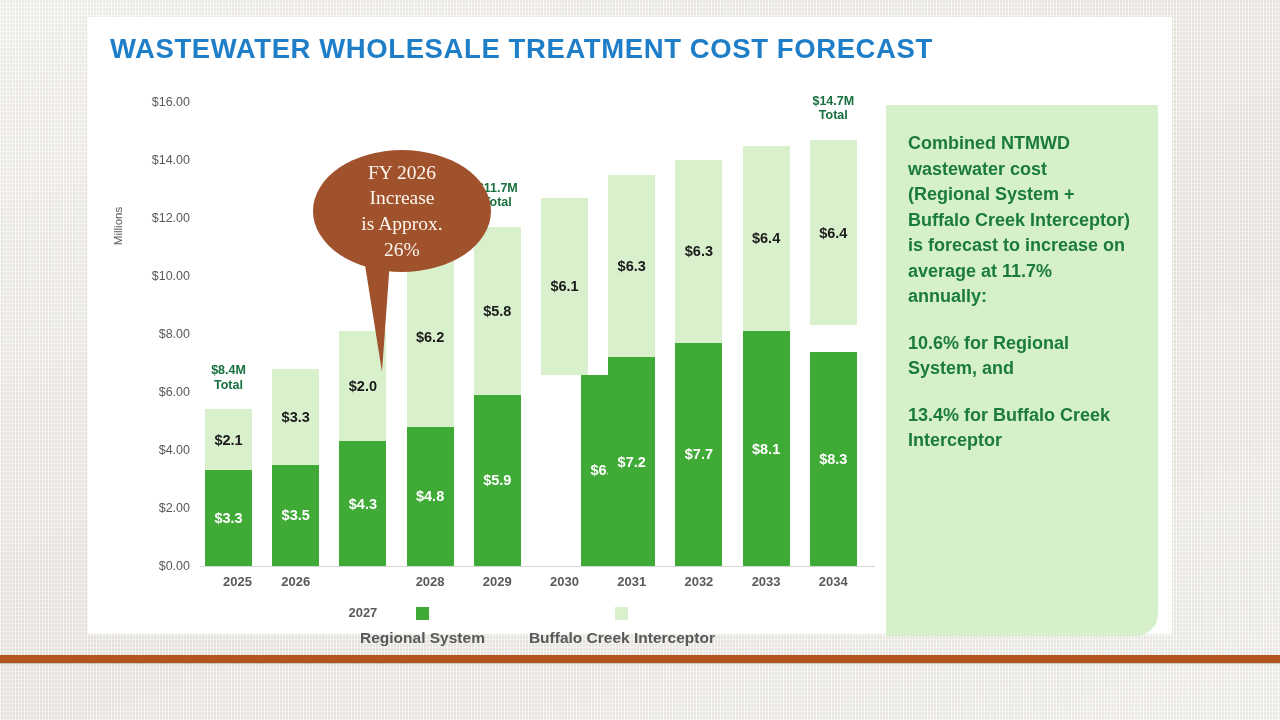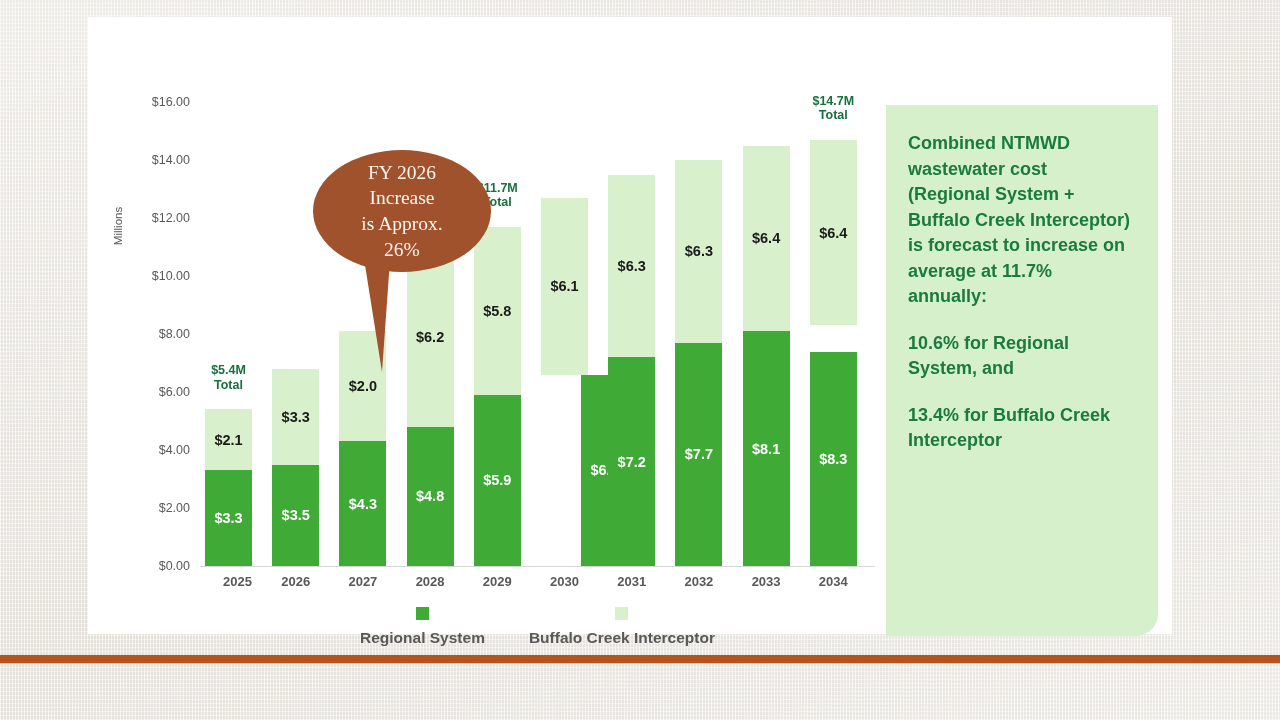--- a/index.html
+++ b/index.html
@@ -235,20 +235,21 @@
   }
 </style>
 </head>
 <body>
 
 <div id="slide-bg"></div>
 <div id="bottom-rule"></div>
 
 <div id="content-card">
 
+  <div id="slide-title">WASTEWATER WHOLESALE TREATMENT COST FORECAST</div>
 
   <div id="chart-area">
 
     <div class="y-axis-title">Millions</div>
 
     <div id="y-ticks">
         <div class="y-tick" style="top: 464px;">$0.00</div>
         <div class="y-tick" style="top: 406px;">$2.00</div>
         <div class="y-tick" style="top: 348px;">$4.00</div>
         <div class="y-tick" style="top: 290px;">$6.00</div>
@@ -339,32 +340,32 @@
               <span class="seg-label">$8.3</span>
             </div>
             <div class="seg seg-buffalo" style="bottom: 240.7px; height: 185.6px;">
               <span class="seg-label">$6.4</span>
             </div>
           </div>
         </div>
       <div id="x-labels">
           <div class="x-label" style="left: 5px; text-align: right;">2025</div>
           <div class="x-label" style="left: 72.2px;">2026</div>
-          <div class="x-label" style="left: 139.4px;">2027</div>
+          <div class="x-label" style="left: 139.4px; margin-top: 31px;">2027</div>
           <div class="x-label" style="left: 206.6px;">2028</div>
           <div class="x-label" style="left: 273.8px;">2029</div>
           <div class="x-label" style="left: 341px;">2030</div>
           <div class="x-label" style="left: 408.2px;">2031</div>
           <div class="x-label" style="left: 475.4px;">2032</div>
           <div class="x-label" style="left: 542.6px;">2033</div>
           <div class="x-label" style="left: 609.8px;">2034</div>
         </div>
       <div id="totals">
           <div class="total-annot" style="left: -17.5px; top: 261.4px; color: rgb(24, 112, 63);">
-            <div>$5.4M</div>
+            <div>$8.4M</div>
             <div>Total</div>
           </div>
           <div class="total-annot" style="left: 251.3px; top: 78.7px; color: rgb(24, 112, 63);">
             <div>$11.7M</div>
             <div>Total</div>
           </div>
           <div class="total-annot" style="left: 587.3px; top: -8.3px; color: rgb(24, 112, 63);">
             <div>$14.7M</div>
             <div>Total</div>
           </div>

